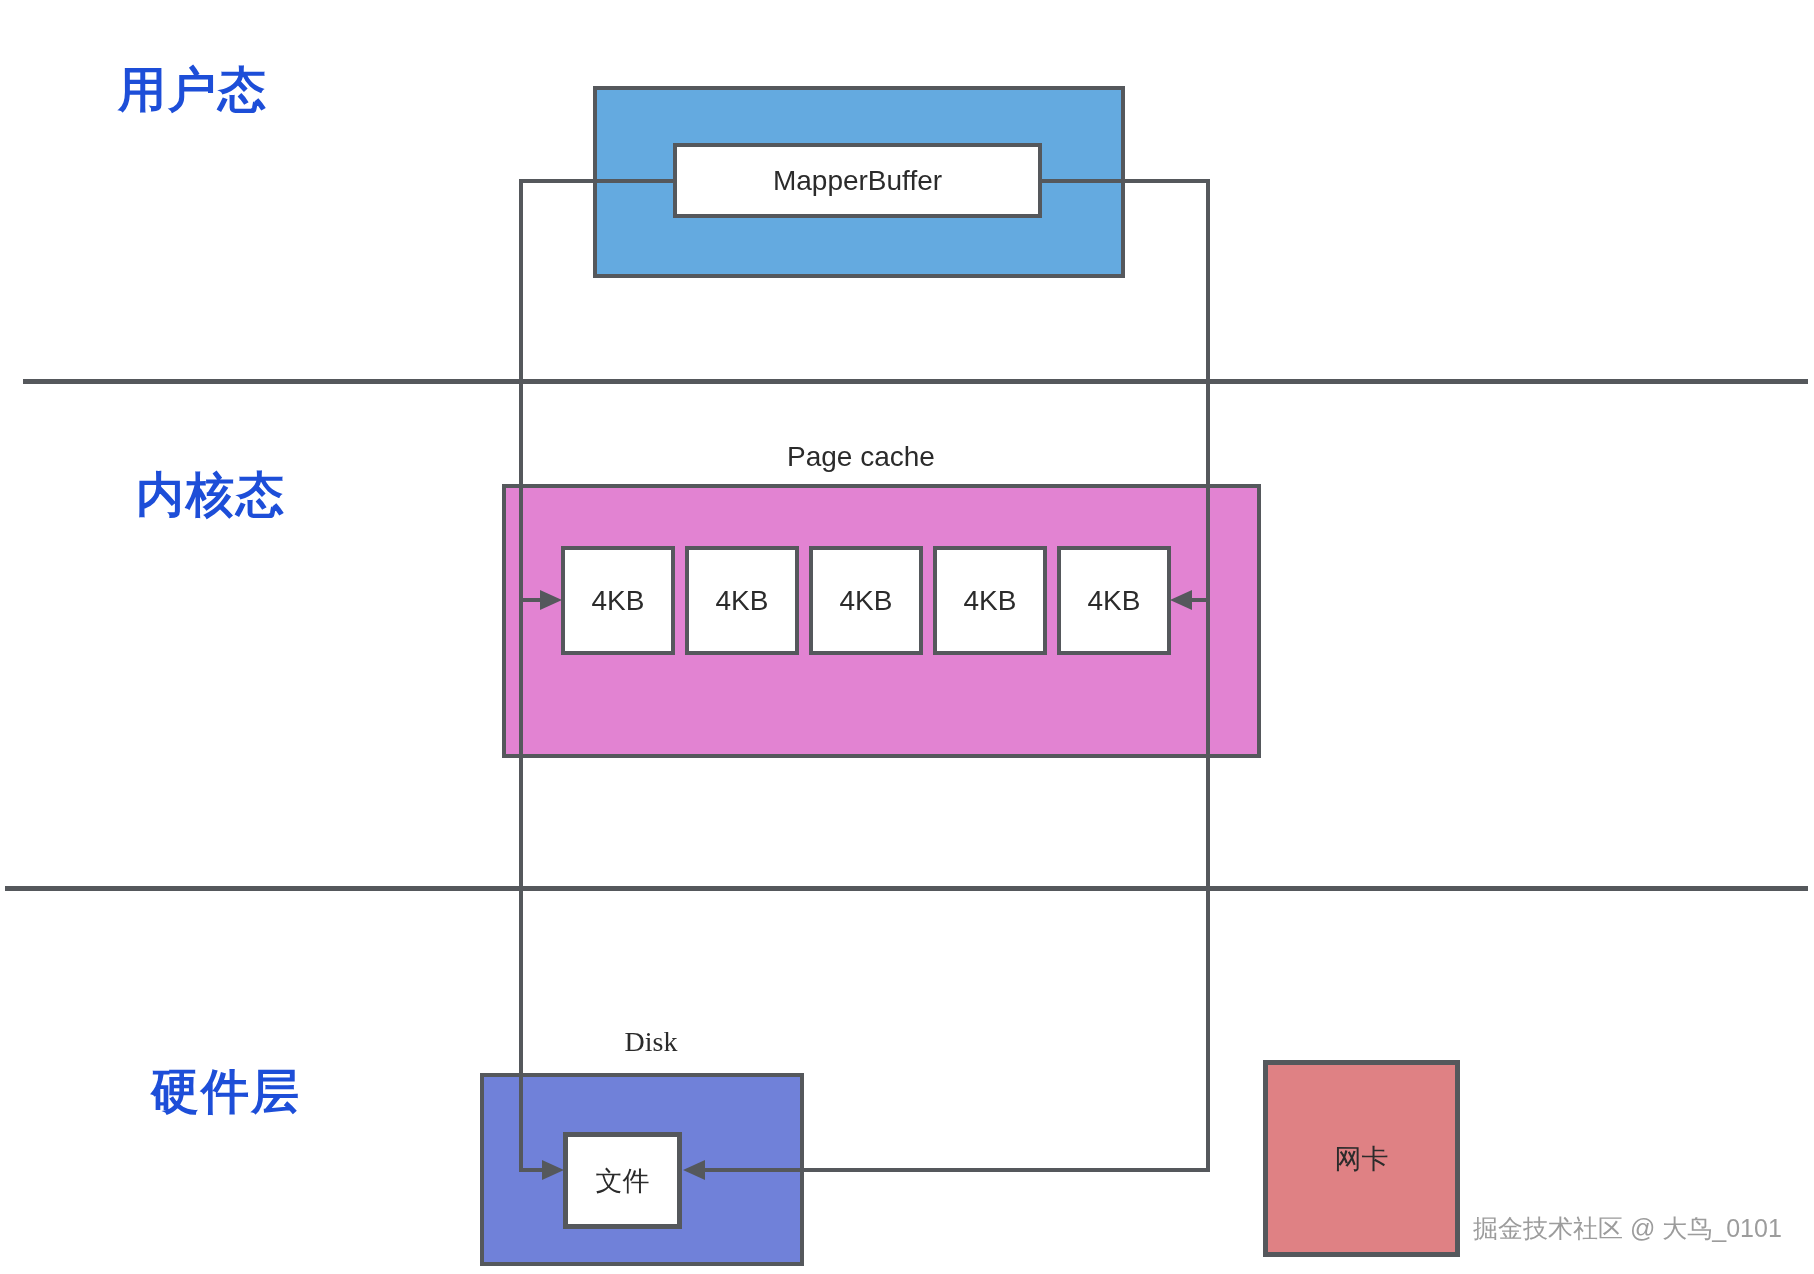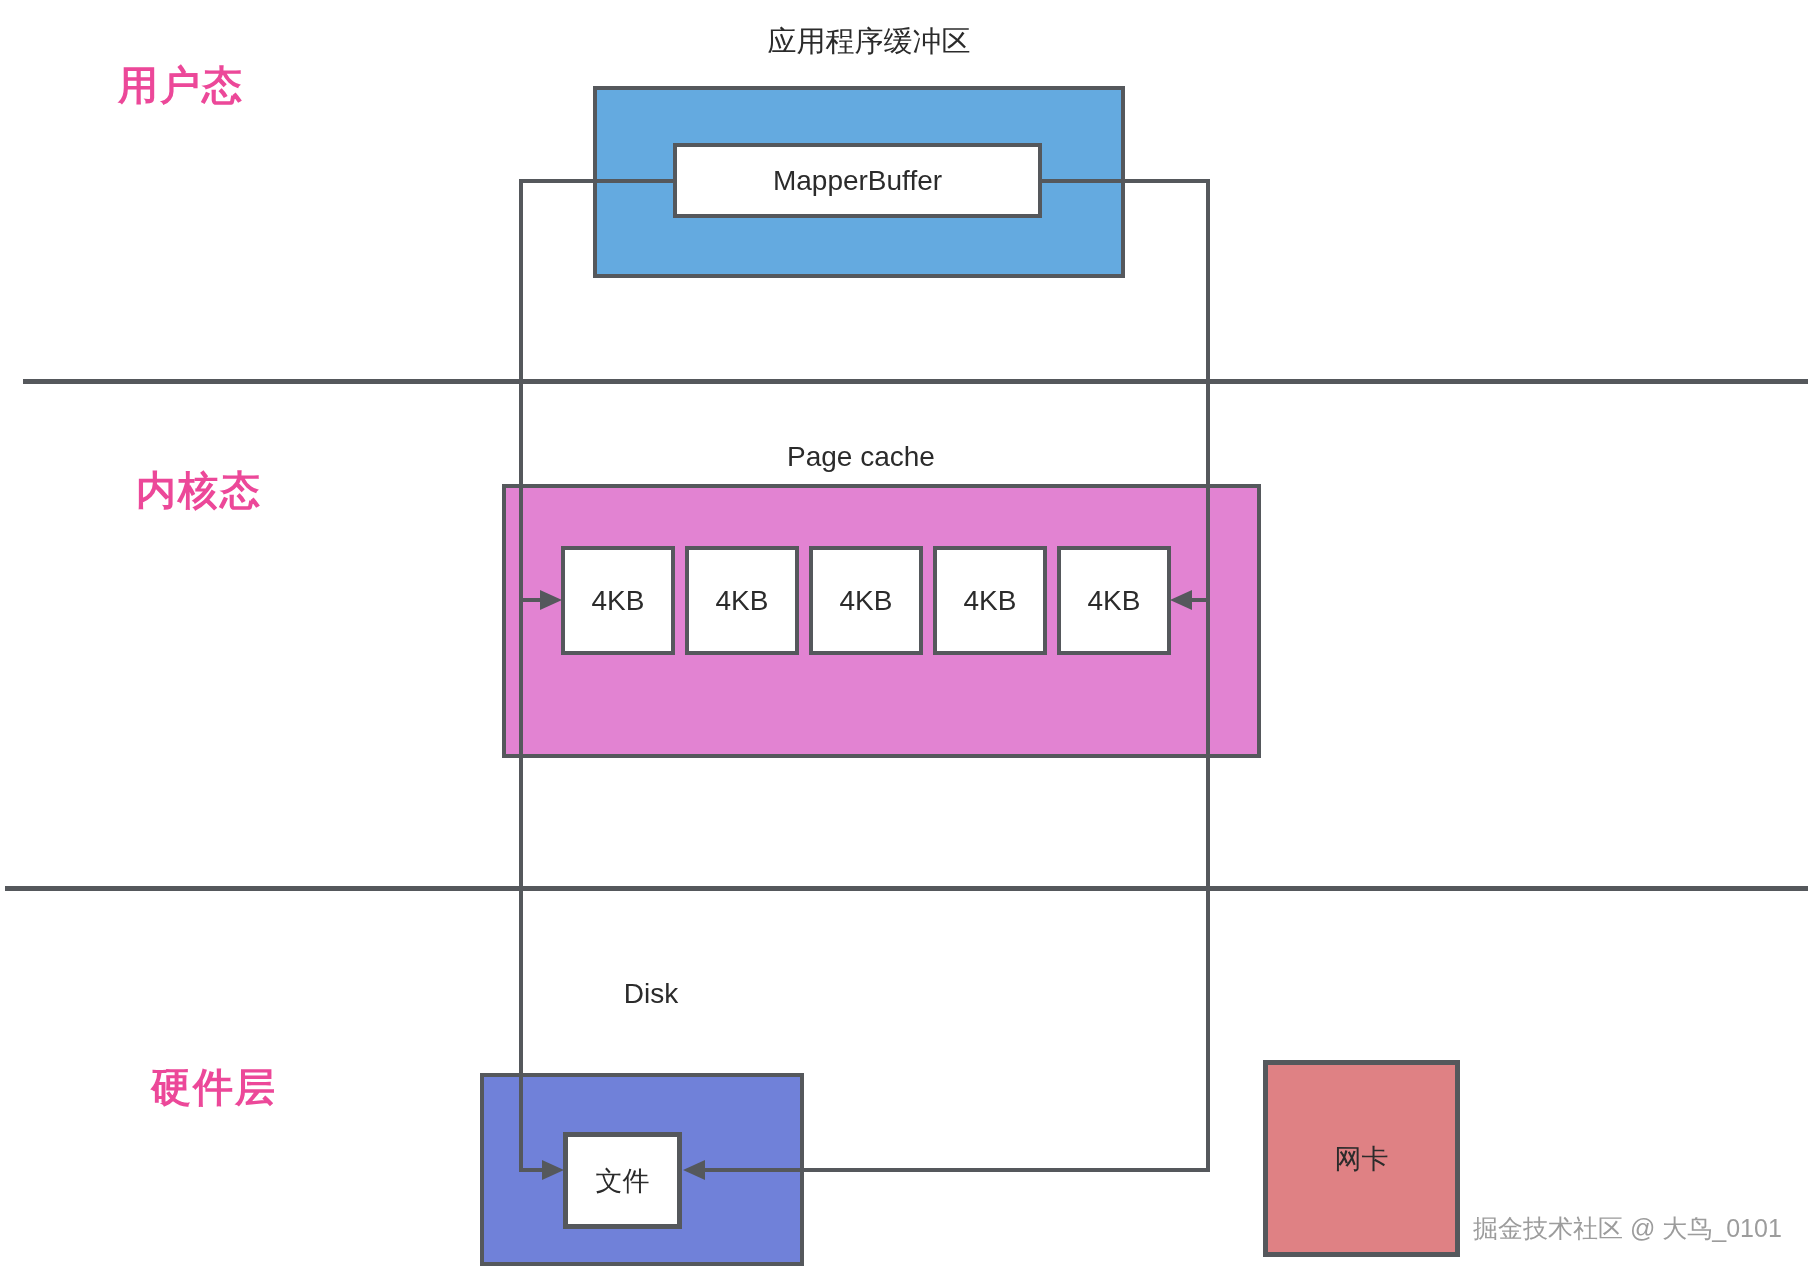--- a/index.html
+++ b/index.html
@@ -8,21 +8,21 @@
     width:1814px;height:1274px;
     background:#ffffff;
     font-family:"Liberation Sans","DejaVu Sans",sans-serif;
     color:#2e2e2e;
     overflow:hidden;
   }
   .abs{position:absolute;}
 
   
   .layer-label{
-    font-size:40px;font-weight:bold;color:#ec4899;
+    font-size:48px;font-weight:bold;color:#1d4ed8;
     letter-spacing:2px;white-space:nowrap;
   }
 
   
   .box-title{
     font-size:29px;color:#2b2b2b;text-align:center;white-space:nowrap;
   }
 
   
   .fill-box{border:4px solid #55585c;box-sizing:border-box;z-index:1;}
@@ -70,21 +70,20 @@
 
 <div id="canvas">
 
   <div class="abs layer-label" style="left:118px;top:58px;">用户态</div>
   <div class="abs layer-label" style="left:136px;top:463px;">内核态</div>
   <div class="abs layer-label" style="left:151px;top:1048px;margin-top:12px;">硬件层</div>
 
   <div class="abs divider" style="left:23px;top:379px;width:1785px;"></div>
   <div class="abs divider" style="left:5px;top:886px;width:1803px;"></div>
 
-  <div class="abs box-title" style="left:669px;top:22px;width:400px;">应用程序缓冲区</div>
   <div class="abs fill-box blue" style="left:593px;top:86px;width:532px;height:192px;"></div>
   <div class="abs box-title" style="left:661px;top:441px;width:400px;font-size:28px;">Page cache</div>
 
   <div class="abs white-box" style="left:673px;top:143px;width:369px;height:75px;">
     <span>MapperBuffer</span>
   </div>
   <div class="abs fill-box pink" style="left:502px;top:484px;width:759px;height:274px;"></div>
 
   <div class="abs white-box" style="left:561px;top:546px;width:114px;height:109px;">
     <span>4KB</span>
@@ -95,21 +94,21 @@
   <div class="abs white-box" style="left:809px;top:546px;width:114px;height:109px;">
     <span>4KB</span>
   </div>
   <div class="abs white-box" style="left:933px;top:546px;width:114px;height:109px;">
     <span>4KB</span>
   </div>
   <div class="abs white-box" style="left:1057px;top:546px;width:114px;height:109px;">
     <span>4KB</span>
   </div>
 
-  <div class="abs box-title" style="left:551px;top:978px;width:200px;font-size:28px;">Disk</div>
+  <div class="abs box-title" style="left:551px;top:1026px;width:200px;font-size:28px;font-family:Liberation Serif, serif;">Disk</div>
   <div class="abs fill-box indigo" style="left:480px;top:1073px;width:324px;height:193px;"></div>
   <div class="abs white-box thick" style="left:563px;top:1132px;width:119px;height:97px;font-size:27px;">
     <span>文件</span>
   </div>
 
   <div class="abs fill-box salmon thick" style="left:1263px;top:1060px;width:197px;height:197px;display:flex;align-items:center;justify-content:center;font-size:27px;color:#2b2b2b;text-align:center;">
     <span>网卡</span>
   </div>
 
   <div class="abs line" style="left:519px;top:179px;width:158px;height:4px;"></div>

